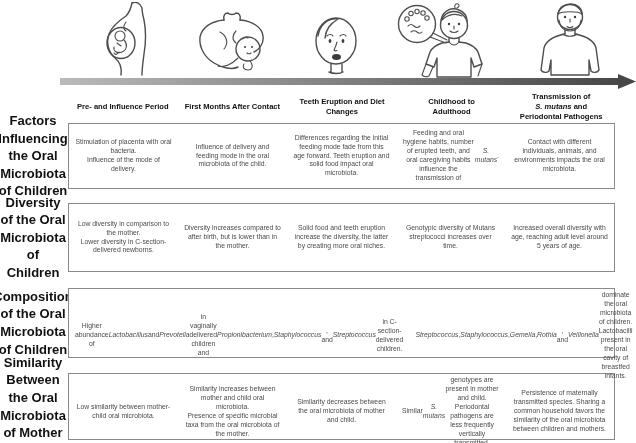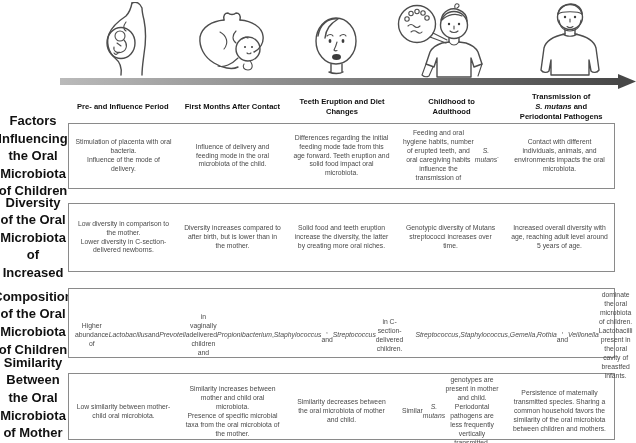--- a/index.html
+++ b/index.html
@@ -161,21 +161,21 @@
       <div class="cell">Stimulation of placenta with oral bacteria.
 Influence of the mode of delivery.</div>
       <div class="cell">Influence of delivery and feeding mode in the oral microbiota of the child.</div>
       <div class="cell">Differences regarding the initial feeding mode fade from this age forward. Teeth eruption and solid food impact oral microbiota.</div>
       <div class="cell">Feeding and oral hygiene habits, number of erupted teeth, and oral caregiving habits influence the transmission of <i>S. mutans</i>.</div>
       <div class="cell">Contact with different individuals, animals, and environments impacts the oral microbiota.</div>
     </div>
   </div>
 
   <div class="row r2">
-    <div class="row-label">Diversity of the Oral Microbiota of Increased</div>
+    <div class="row-label">Diversity of the Oral Microbiota of Children</div>
     <div class="row-box">
       <div class="cell">Low diversity in comparison to the mother.
 Lower diversity in C-section-delivered newborns.</div>
       <div class="cell">Diversity increases compared to after birth, but is lower than in the mother.</div>
       <div class="cell">Solid food and teeth eruption increase the diversity, the latter by creating more oral niches.</div>
       <div class="cell">Genotypic diversity of Mutans streptococci increases over time.</div>
       <div class="cell">Increased overall diversity with age, reaching adult level around 5 years of age.</div>
     </div>
   </div>
 

